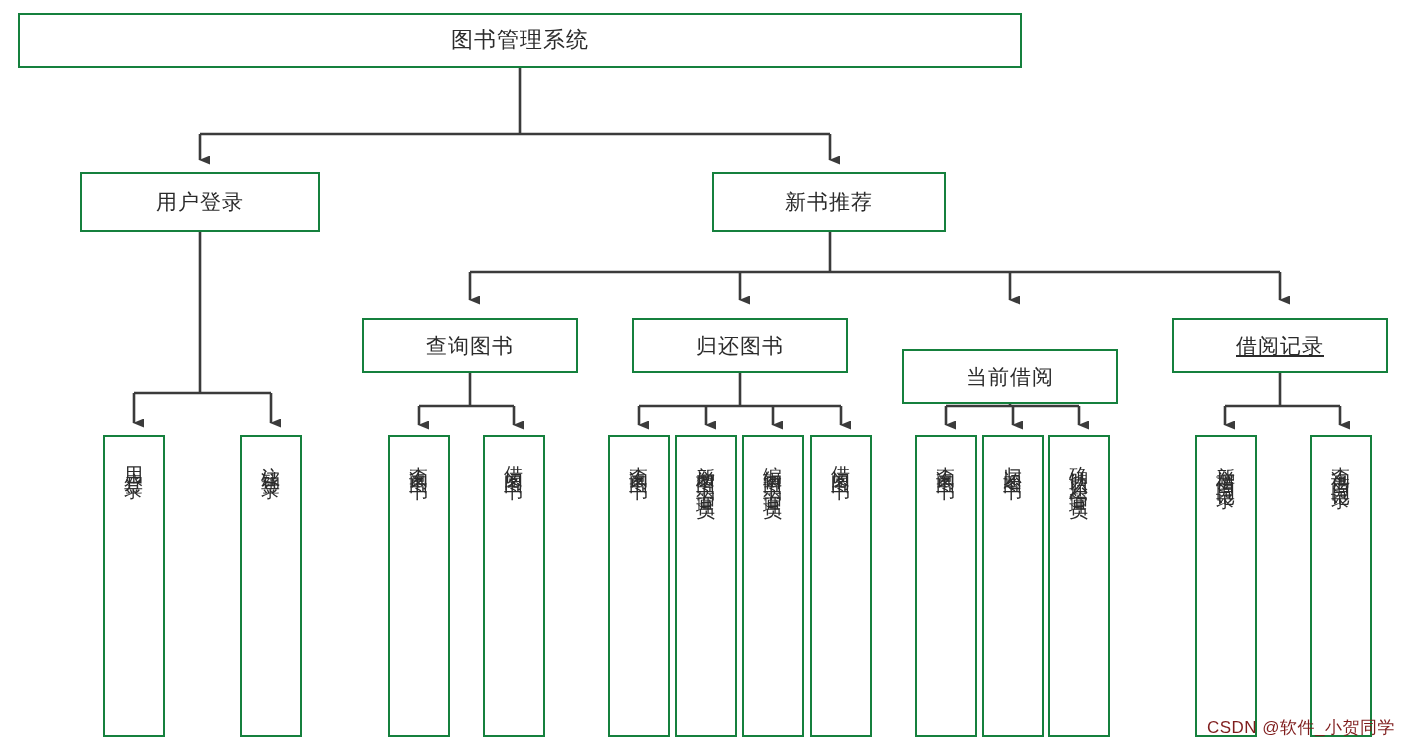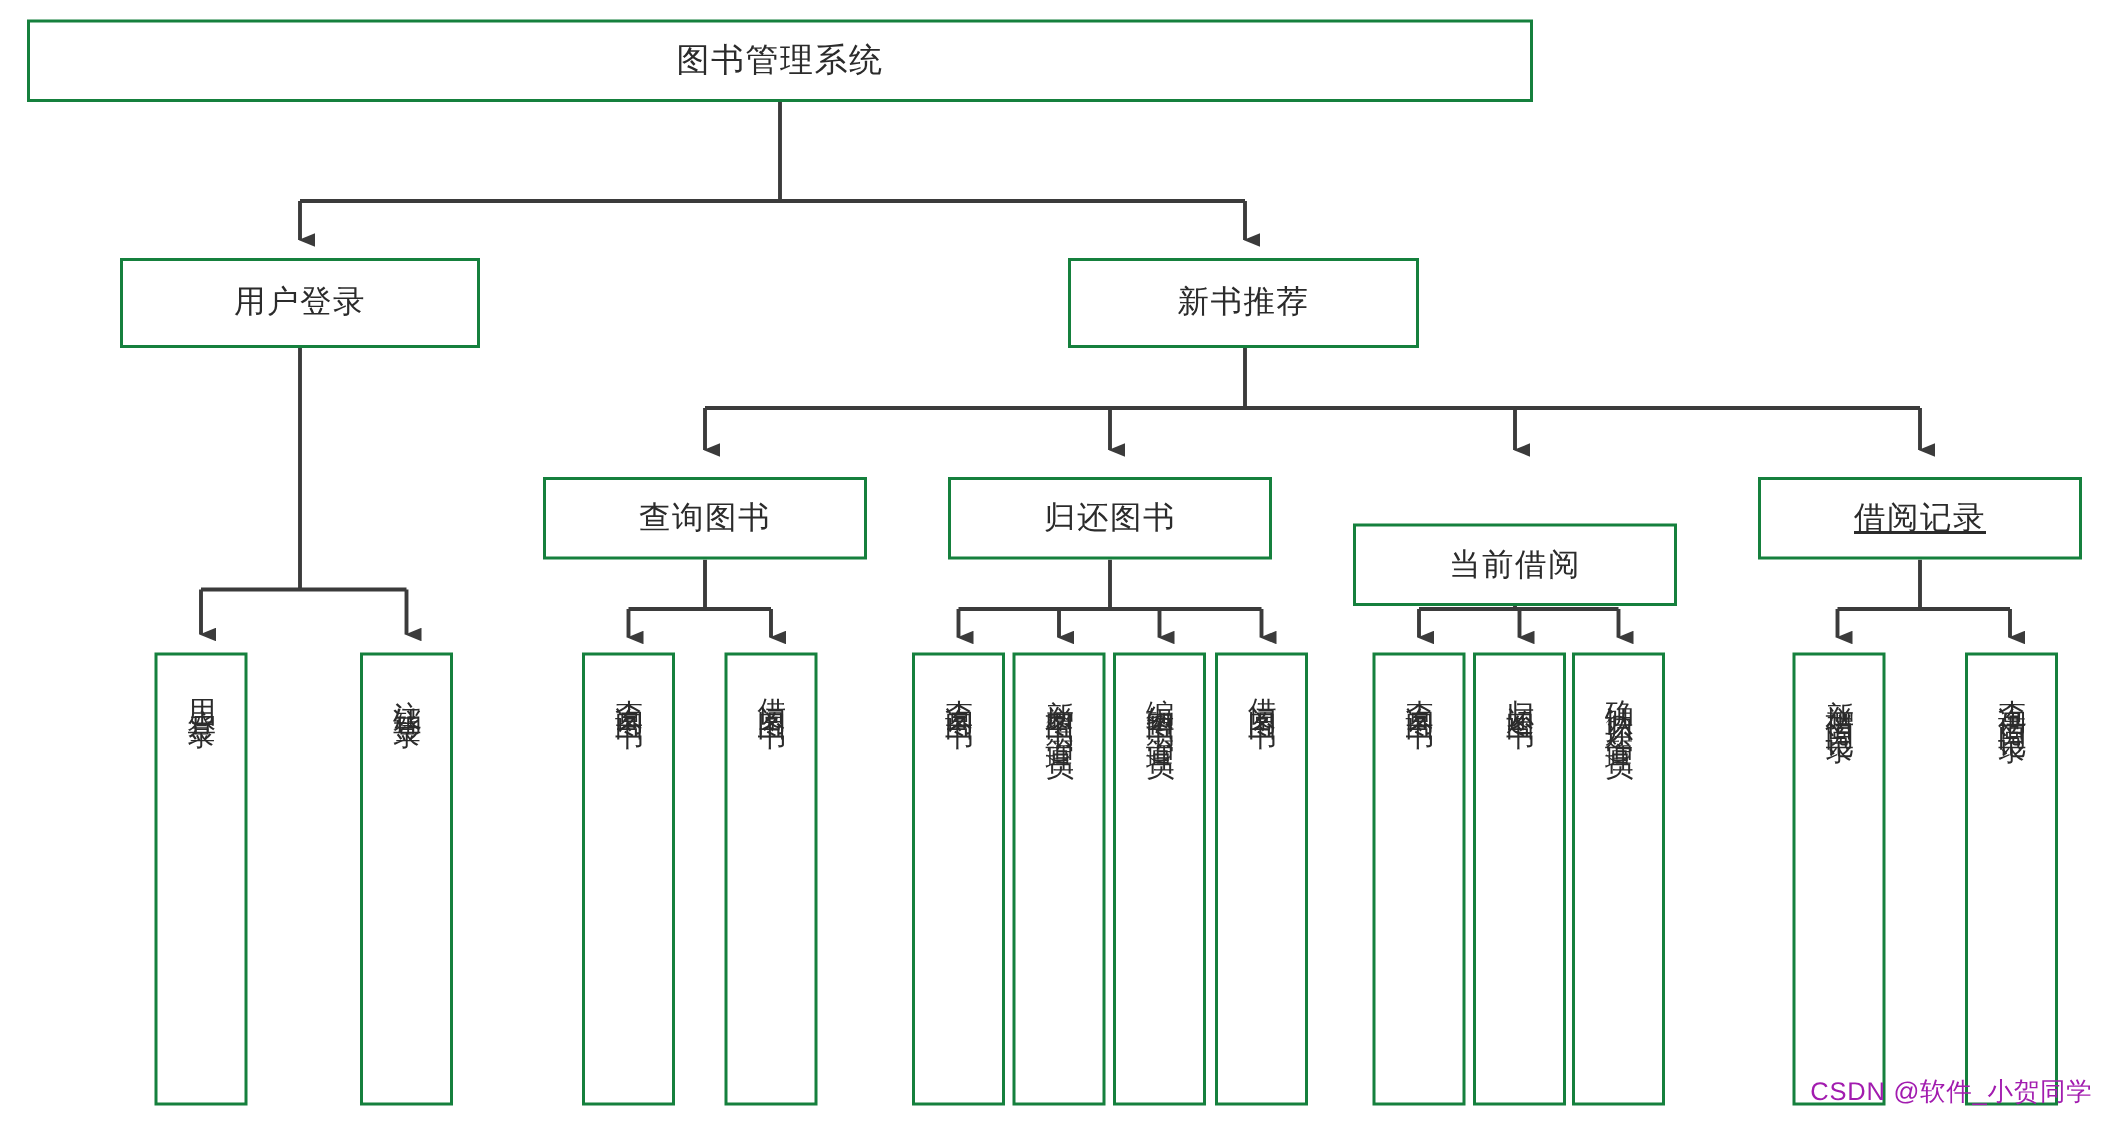--- a/index.html
+++ b/index.html
@@ -55,21 +55,21 @@
     letter-spacing: 5px;
     line-height: 1.0;
     color: #2b2b2b;
     white-space: nowrap;
   }
   .watermark {
     position: absolute;
     right: 10px;
     bottom: 8px;
     font-size: 17px;
-    color: #a21caf;
+    color: #7f1d1d;
     letter-spacing: 0.5px;
     white-space: nowrap;
   }
 </style>
 </head>
 <body>
 
 <div id="diagram-root">
 
   <svg class="connectors" viewBox="0 0 1405 747">

